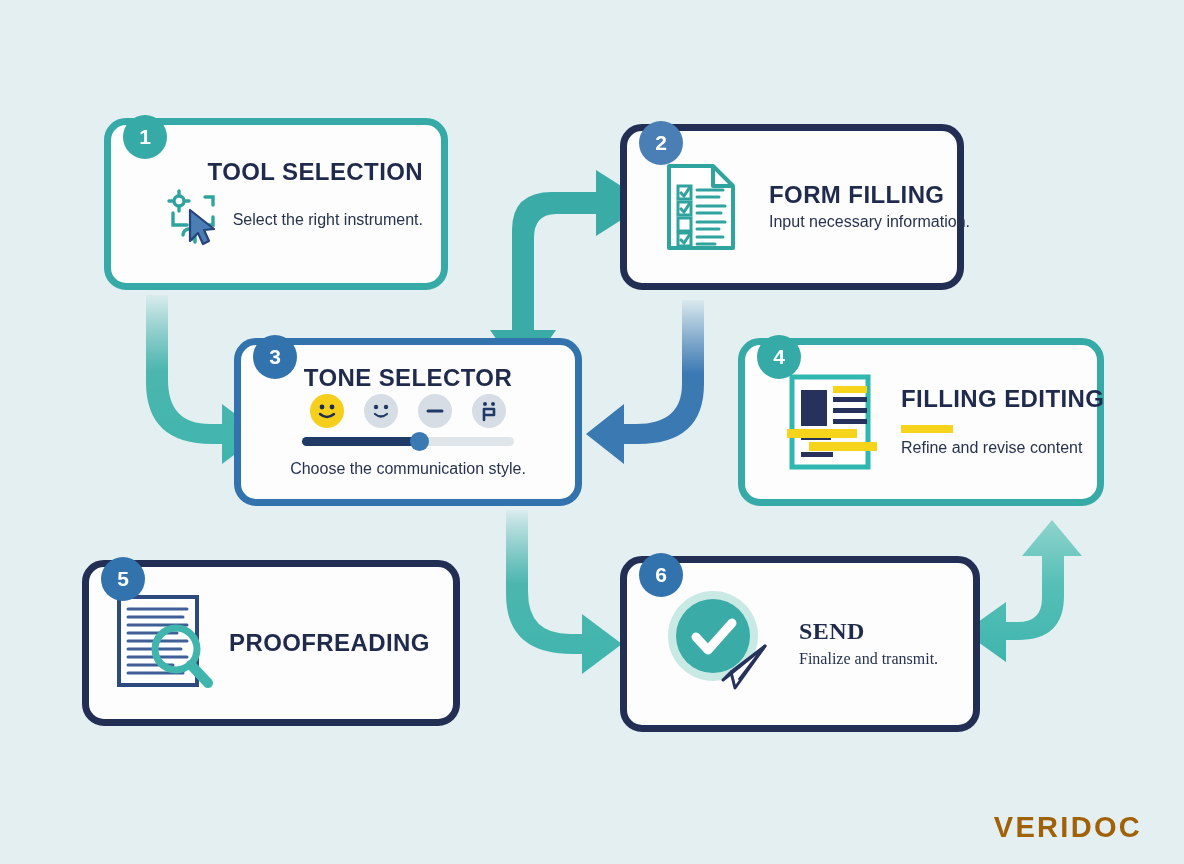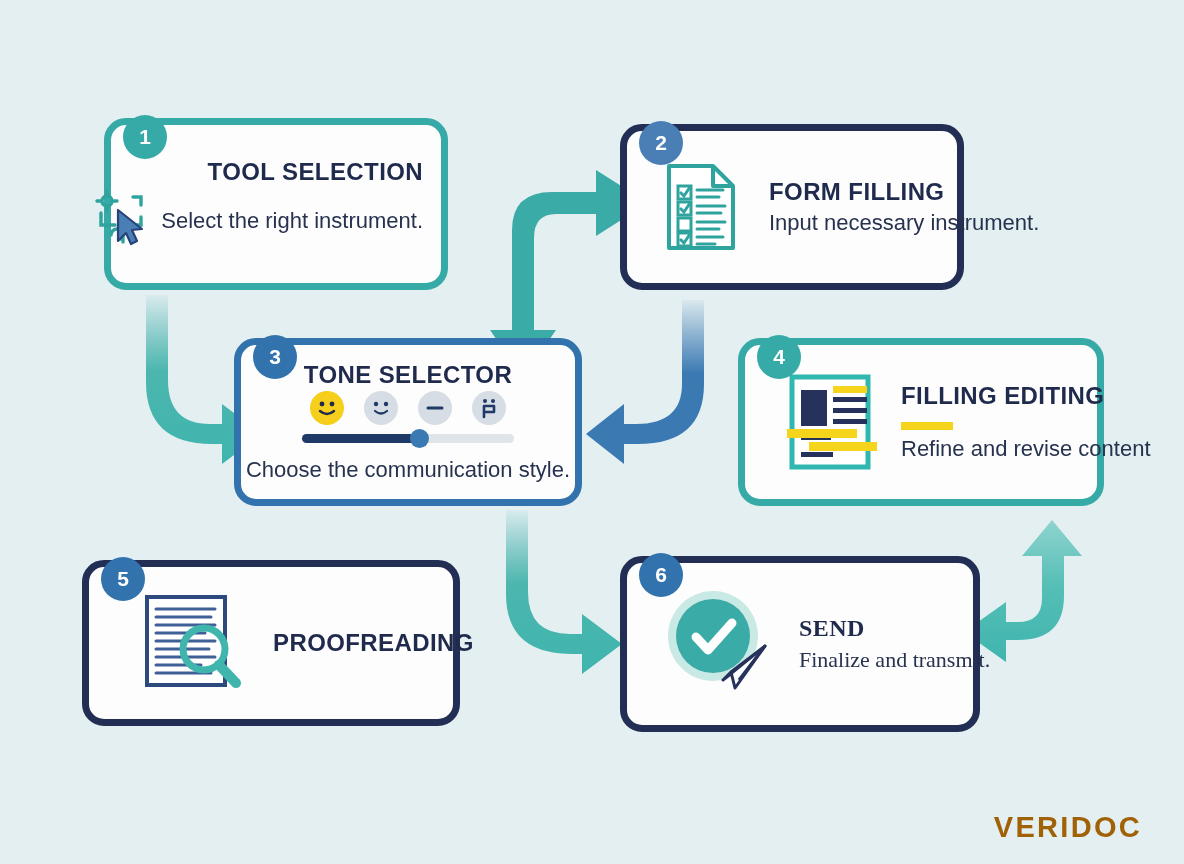--- a/index.html
+++ b/index.html
@@ -52,21 +52,21 @@
   .title{
     color:#1f2a4d;
     font-weight:700;
     font-size:24px;
     letter-spacing:.4px;
     line-height:1.05;
     white-space:nowrap;
   }
   .sub{
     color:#27324f;
-    font-size:22px;
+    font-size:16px;
     line-height:1.15;
     margin-top:6px;
     white-space:nowrap;
   }
 
   
   #card1 .c-body{flex-direction:column;align-items:flex-end;justify-content:center;padding-left:34px;}
   #card1 .row2{display:flex;align-items:center;gap:8px;margin-top:2px;}
 
   
@@ -197,21 +197,21 @@
               <path d="M34 52 L58 52"></path>
             <path d="M34 61 L62 61"></path>
               <path d="M34 68 L56 68"></path>
             <path d="M34 76 L60 76"></path>
               <path d="M34 83 L52 83"></path>
           </g>
         </svg>
       </div>
       <div class="txt">
         <div class="title">FORM FILLING</div>
-        <div class="sub">Input necessary instrument.</div>
+        <div class="sub">Input necessary information.</div>
       </div>
     </div>
   </div>
 
   <div class="card blue" id="card3" style="left:234px;top:338px;width:348px;height:168px;">
     <div class="badge blue">
       <span>3</span>
     </div>
     <div class="c-body">
       <div class="title">TONE SELECTOR</div>
@@ -282,21 +282,21 @@
         <div style="width:52px;height:8px;background:#f5d41b;margin-top:14px;"></div>
         <div class="sub">Refine and revise content</div>
       </div>
     </div>
   </div>
 
   <div class="card navy" id="card5" style="left:82px;top:560px;width:378px;height:166px;">
     <div class="badge blue">
       <span>5</span>
     </div>
-    <div class="c-body" style="padding-left:52px;gap:22px;">
+    <div class="c-body" style="padding-left:24px;gap:6px;">
       <div class="icon-wrap">
         <svg width="110" height="104" viewBox="0 0 110 104">
           <rect x="6" y="6" width="78" height="88" fill="#ffffff" stroke="#2c4a7e" stroke-width="4"></rect>
           <g stroke="#3f5f96" stroke-width="3" stroke-linecap="round">
             <path d="M15 18 L74 18"></path>
               <path d="M15 26 L70 26"></path>
               <path d="M15 34 L74 34"></path>
             <path d="M15 42 L64 42"></path>
               <path d="M15 50 L74 50"></path>
               <path d="M15 58 L68 58"></path>

